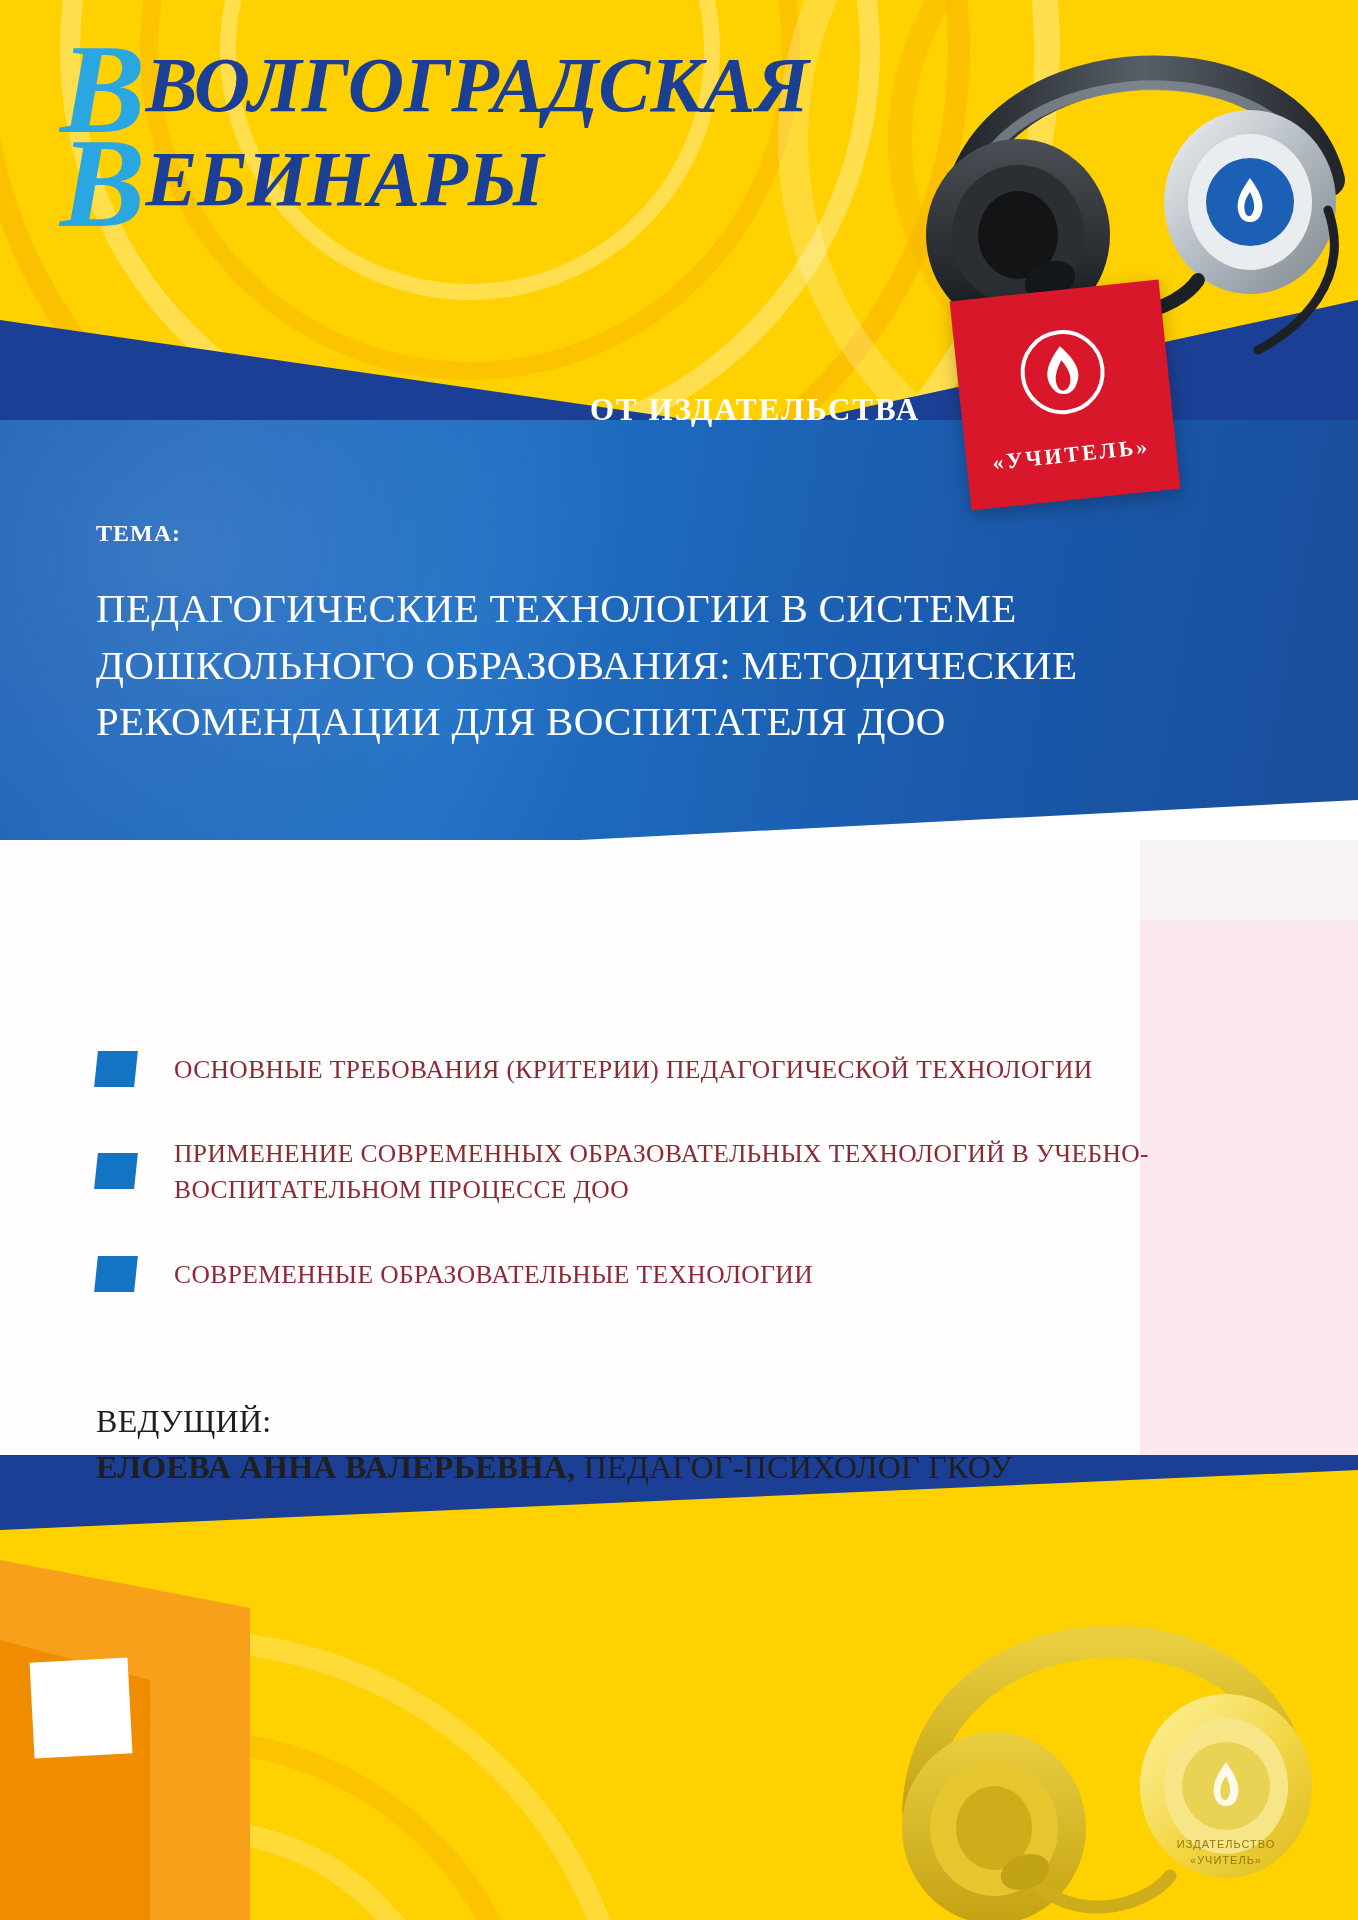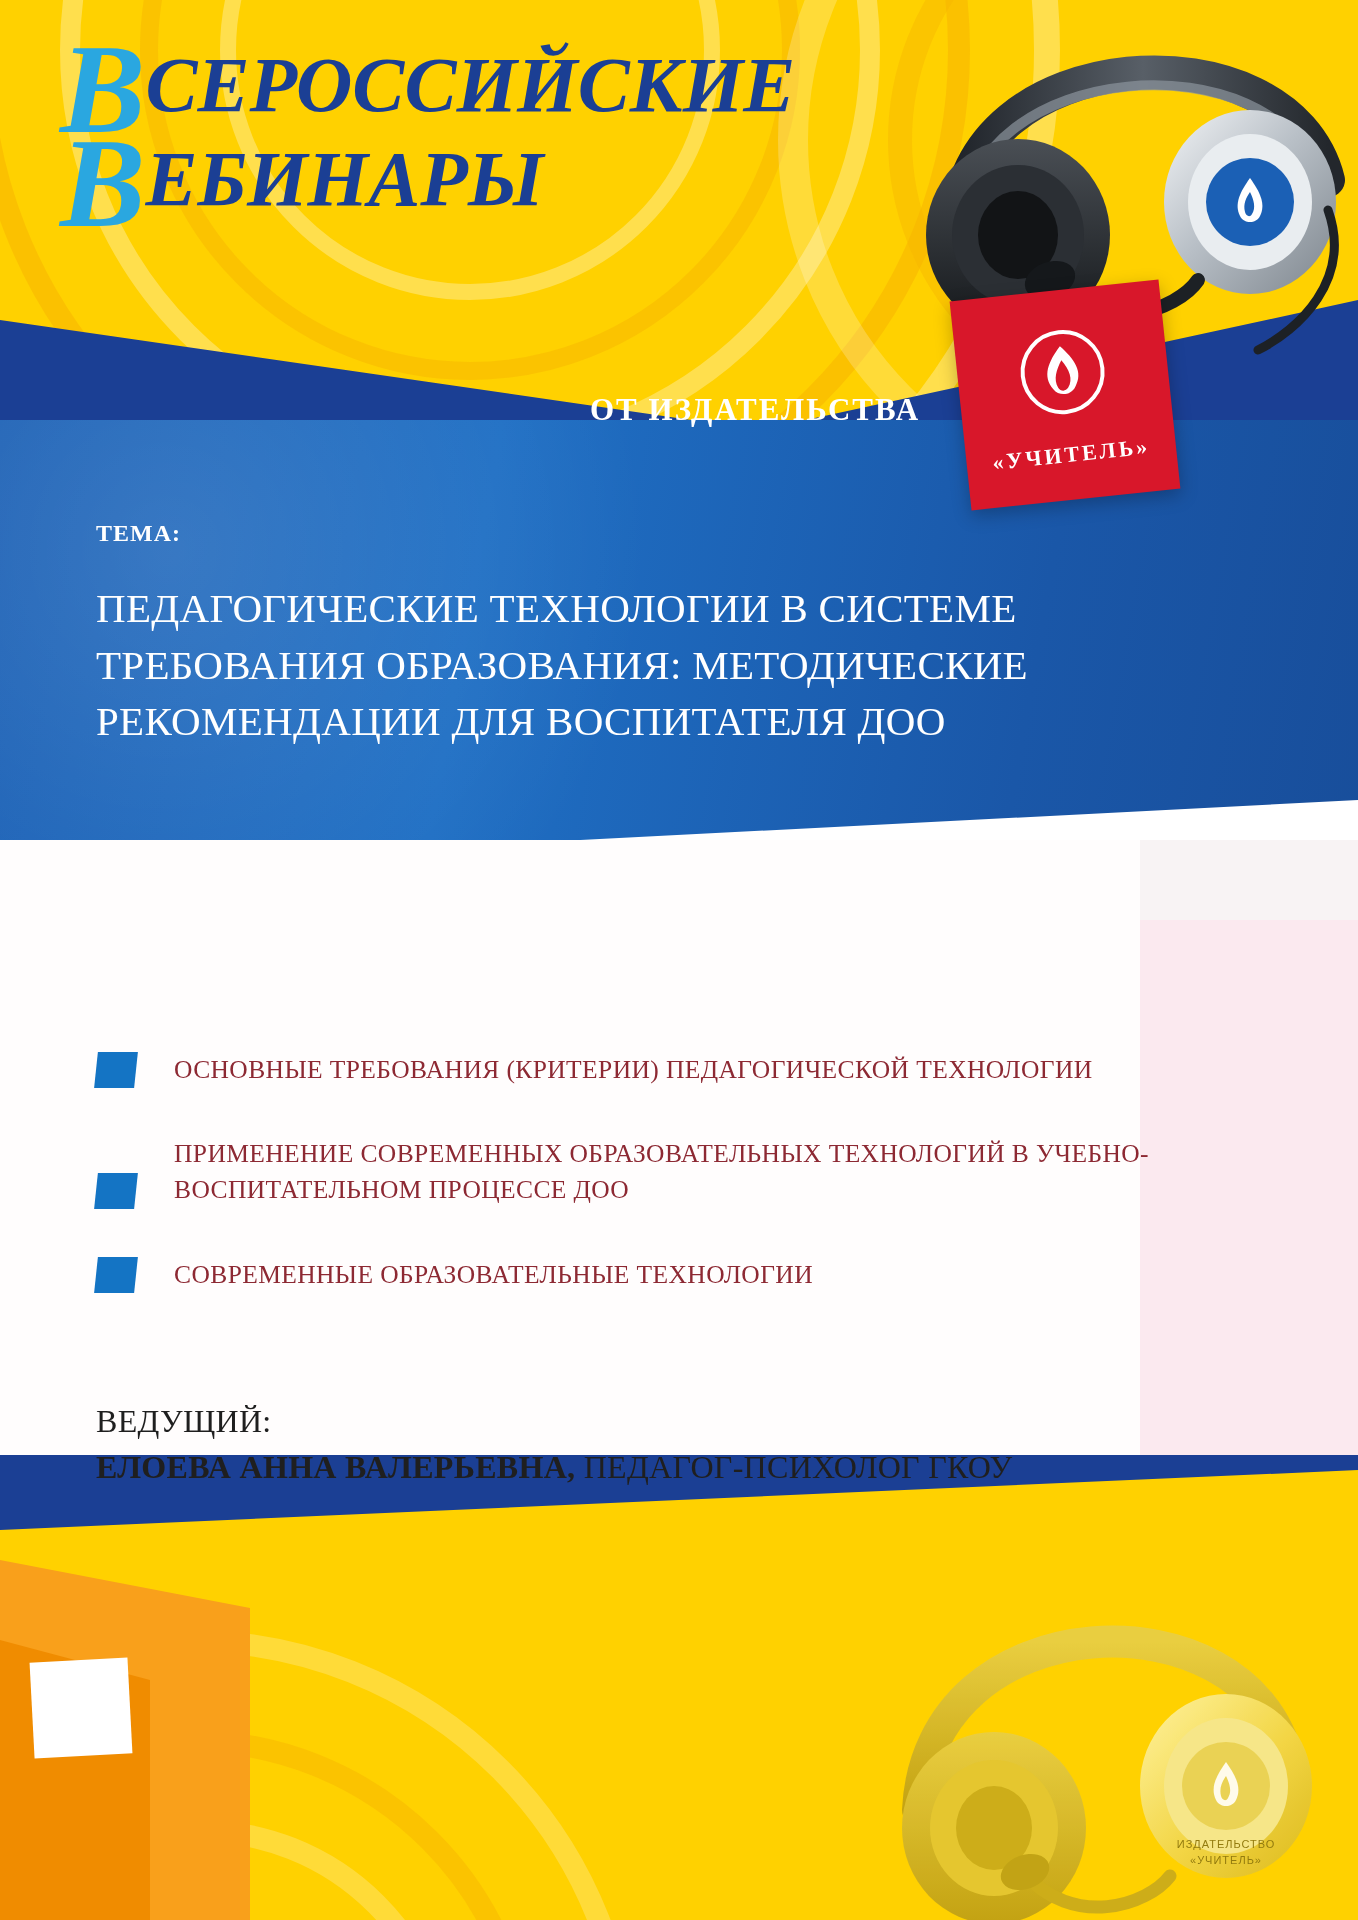--- a/index.html
+++ b/index.html
@@ -248,21 +248,21 @@
   }
 
   
   .bullets {
     position: absolute;
     left: 96px; top: 1050px;
     width: 1120px;
   }
   .bullet {
     display: flex;
-    align-items: flex-end;
+    align-items: center;
     margin-bottom: 46px;
   }
   .bullet .marker {
     width: 40px; height: 36px;
     background: #1474c4;
     margin-right: 38px;
     flex: none;
     transform: skewX(-6deg);
   }
   .bullet .btext {
@@ -366,42 +366,42 @@
       <path d="M150 300 C200 360 280 330 300 300" stroke="#1d2125" stroke-width="14" fill="none" stroke-linecap="round"></path>
       <ellipse cx="152" cy="300" rx="26" ry="18" fill="#15181b" transform="rotate(-20 152 300)"></ellipse>
 
       <path d="M430 230 C455 300 400 350 360 370" stroke="#1d2125" stroke-width="9" fill="none" stroke-linecap="round"></path>
     </svg>
   </div>
 
   <div class="header-title">
     <div class="line1 hl-wrap">
       <span class="cap">В</span>
-      <span class="rest">СЕРОССИЙСКИЕ</span>
+      <span class="rest">ВОЛГОГРАДСКАЯ</span>
     </div>
     <div class="line2 hl-wrap">
       <span class="cap">В</span>
       <span class="rest">ЕБИНАРЫ</span>
     </div>
   </div>
 
   <div class="from-publisher">ОТ ИЗДАТЕЛЬСТВА</div>
 
   <div class="badge">
     <div class="tulip">
       <svg viewBox="0 0 50 56" xmlns="http://www.w3.org/2000/svg">
         <path d="M25 2 C38 16 46 30 36 44 C31 52 19 52 14 44 C4 30 12 16 25 2 Z" fill="#ffffff"></path>
         <path d="M25 16 C32 26 35 36 29 44 C26 48 21 47 19 43 C15 34 19 25 25 16 Z" fill="#d8172a"></path>
       </svg>
     </div>
     <div class="badge-name">«УЧИТЕЛЬ»</div>
   </div>
 
   <div class="topic-label">ТЕМА:</div>
-  <div class="topic-title">ПЕДАГОГИЧЕСКИЕ ТЕХНОЛОГИИ В СИСТЕМЕ ТРЕБОВАНИЯ ОБРАЗОВАНИЯ: МЕТОДИЧЕСКИЕ РЕКОМЕНДАЦИИ ДЛЯ ВОСПИТАТЕЛЯ ДОО</div>
+  <div class="topic-title">ПЕДАГОГИЧЕСКИЕ ТЕХНОЛОГИИ В СИСТЕМЕ ДОШКОЛЬНОГО ОБРАЗОВАНИЯ: МЕТОДИЧЕСКИЕ РЕКОМЕНДАЦИИ ДЛЯ ВОСПИТАТЕЛЯ ДОО</div>
 
   <div class="bullets">
     <div class="bullet">
       <span class="marker"></span>
       <span class="btext">ОСНОВНЫЕ ТРЕБОВАНИЯ (КРИТЕРИИ) ПЕДАГОГИЧЕСКОЙ ТЕХНОЛОГИИ</span>
     </div>
     <div class="bullet">
       <span class="marker"></span>
       <span class="btext">ПРИМЕНЕНИЕ СОВРЕМЕННЫХ ОБРАЗОВАТЕЛЬНЫХ ТЕХНОЛОГИЙ В УЧЕБНО-ВОСПИТАТЕЛЬНОМ ПРОЦЕССЕ ДОО</span>
     </div>

